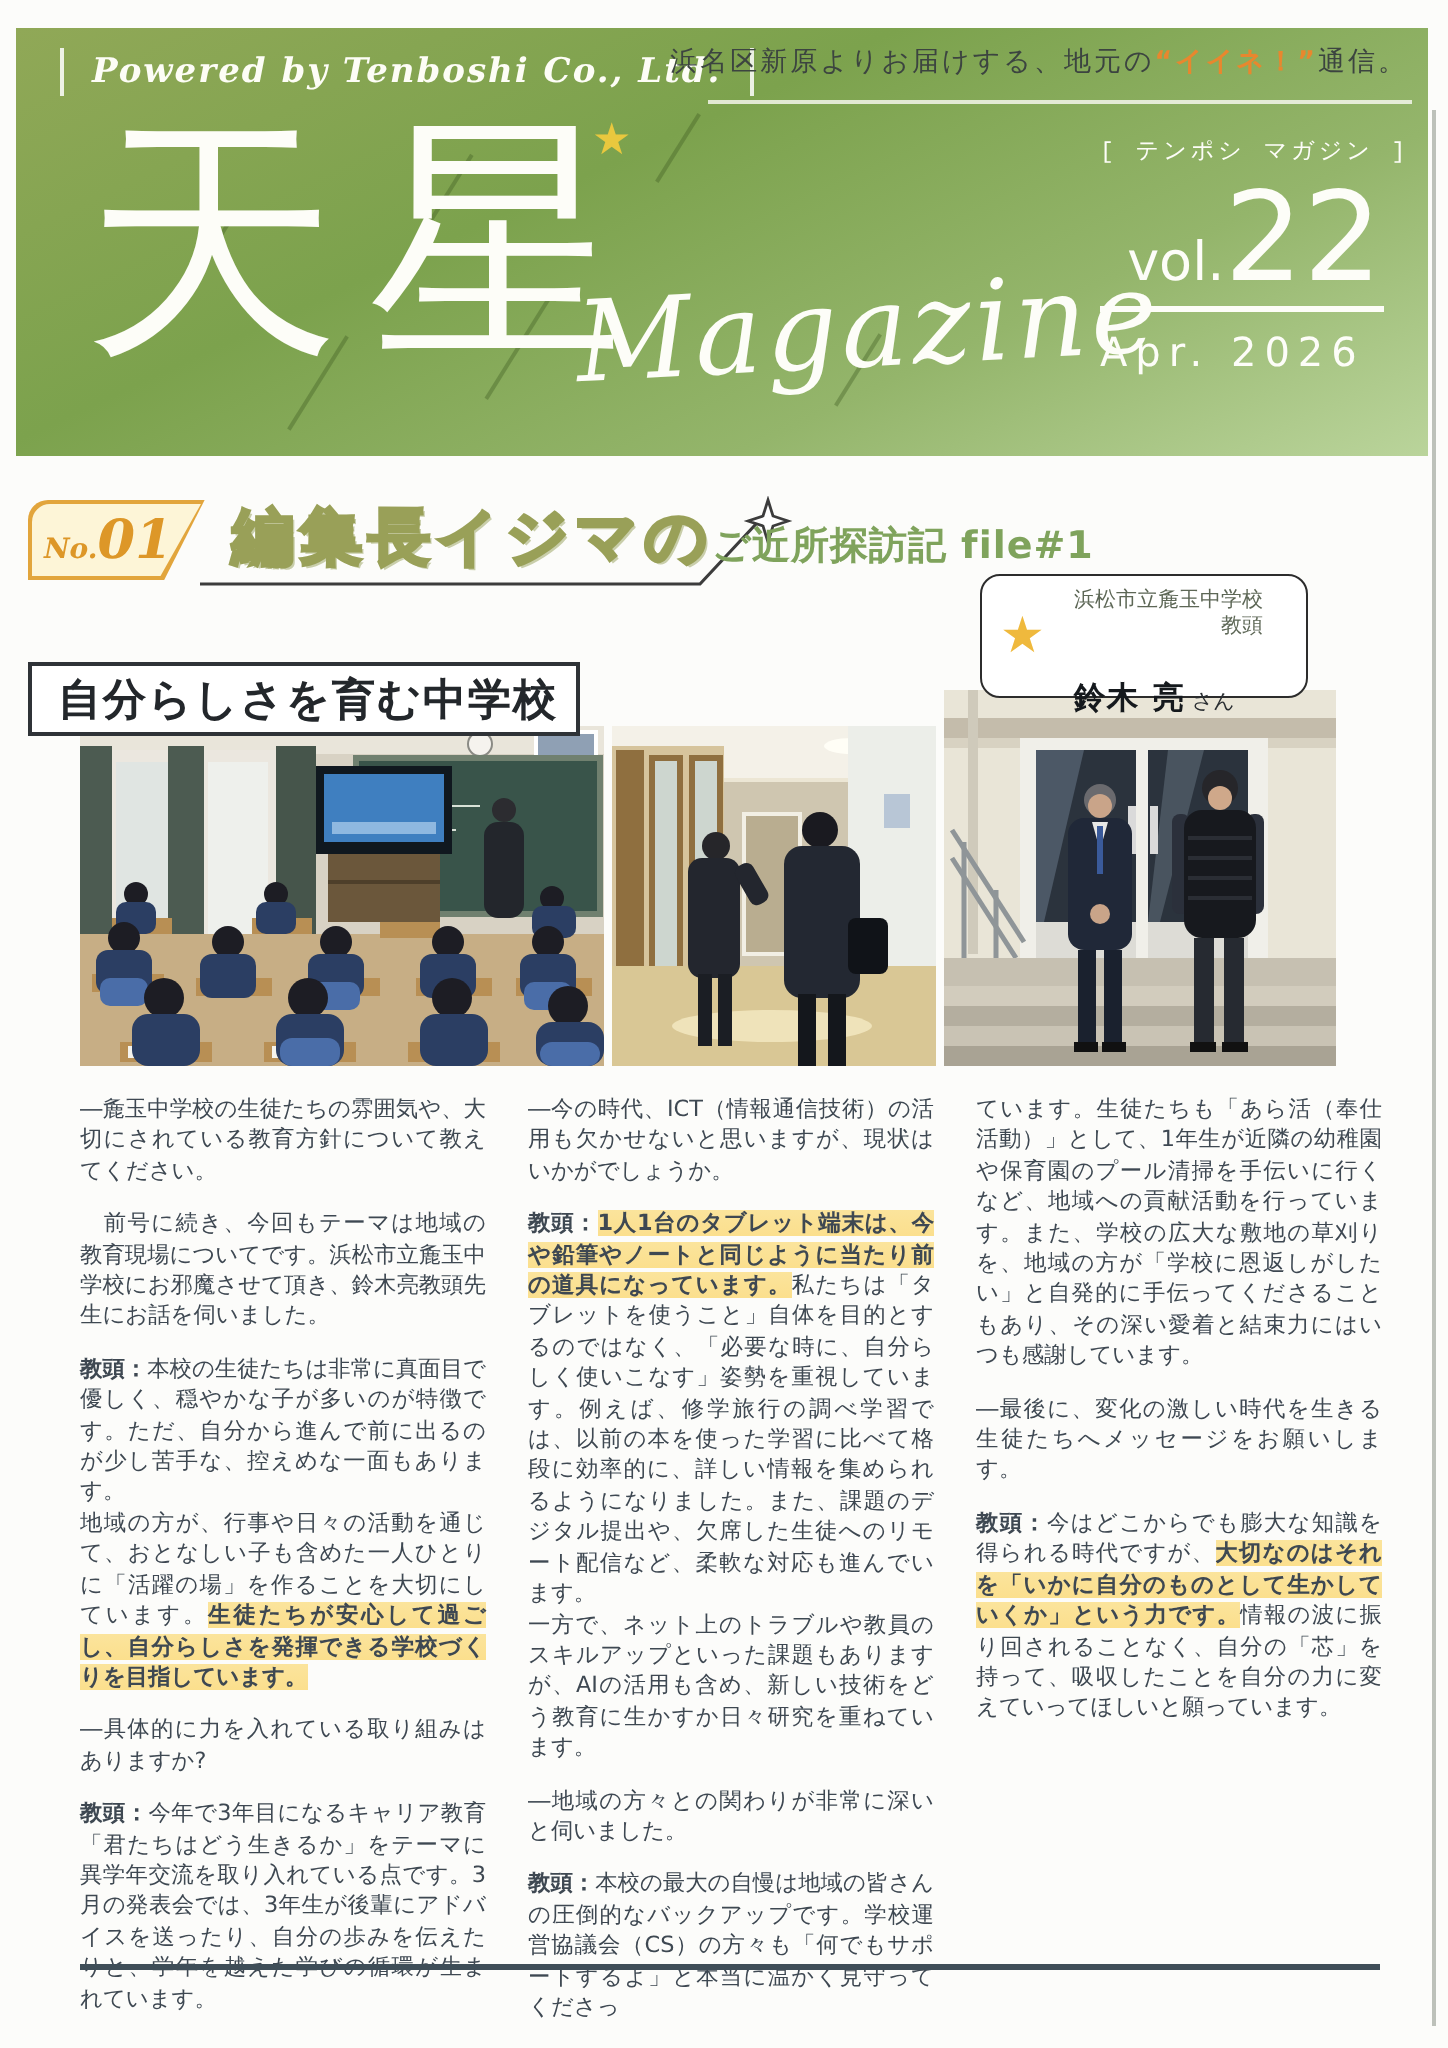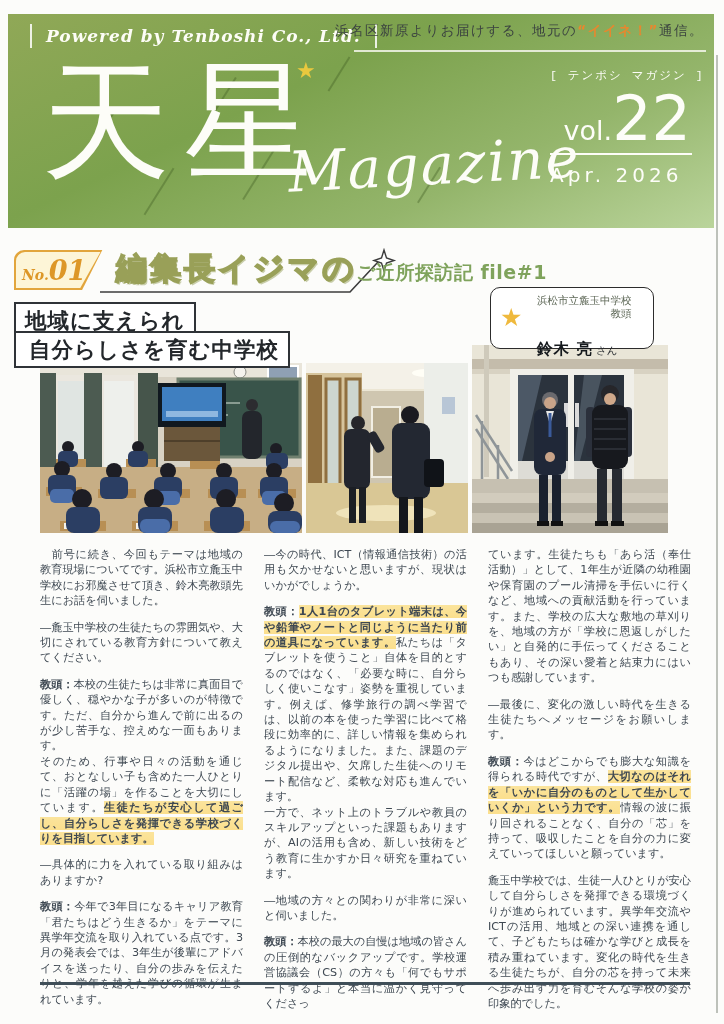--- a/index.html
+++ b/index.html
@@ -114,21 +114,20 @@
     </svg>
     <div class="badge">
       <div class="b-outer"></div>
       <div class="b-inner"></div>
       <div class="b-text"><span class="b-no">No.</span><span class="b-num">01</span></div>
     </div>
     <div class="section-title">編集長イジマの</div>
     <div class="section-sub">ご近所探訪記 file#1</div>
   </div>
 
-  <div class="headline-box hl1">地域に支えられ</div>
   <div class="headline-box hl2">自分らしさを育む中学校</div>
 
   <svg class="photo photo1" width="262" height="170" viewBox="0 0 262 170">
     <rect width="262" height="170" fill="#d8d2c4"></rect>
     <rect width="262" height="14" fill="#e9e5da"></rect>
     <circle cx="200" cy="9" r="6" fill="#f5f3ee" stroke="#8a8a84"></circle>
     <rect x="228" y="3" width="30" height="16" fill="#8fa0b4" stroke="#ffffff" stroke-width="2"></rect>
     <rect x="0" y="12" width="118" height="120" fill="#ebe7df"></rect>
     <rect x="18" y="18" width="26" height="100" fill="#e0e5e2"></rect>
     <rect x="64" y="18" width="30" height="100" fill="#eef0ec"></rect>
@@ -306,35 +305,34 @@
     <div class="star">★</div>
     <div class="txt">
       <div class="school">浜松市立麁玉中学校</div>
       <div class="role">教頭</div>
       <div class="who"><span class="nm">鈴木 亮</span><span class="sfx">さん</span></div>
     </div>
   </div>
 
   <div class="columns">
     <div class="column">
+        <p><span>―麁玉中学校の生徒たちの雰囲気や、大切にされている教育方針について教えてください。</span></p>
         <p><span>　前号に続き、今回もテーマは地域の教育現場についてです。浜松市立麁玉中学校にお邪魔させて頂き、鈴木亮教頭先生にお話を伺いました。</span></p>
-        <p><span>―麁玉中学校の生徒たちの雰囲気や、大切にされている教育方針について教えてください。</span></p>
-        <p><span class="seg-bold">教頭：</span><span>本校の生徒たちは非常に真面目で優しく、穏やかな子が多いのが特徴です。ただ、自分から進んで前に出るのが少し苦手な、控えめな一面もあります。</span><br><span>そのため、行事や日々の活動を通じて、おとなしい子も含めた一人ひとりに「活躍の場」を作ることを大切にしています。</span><span class="seg-hl">生徒たちが安心して過ごし、自分らしさを発揮できる学校づくりを目指しています。</span></p>
+        <p><span class="seg-bold">教頭：</span><span>本校の生徒たちは非常に真面目で優しく、穏やかな子が多いのが特徴です。ただ、自分から進んで前に出るのが少し苦手な、控えめな一面もあります。</span><br><span>地域の方が、行事や日々の活動を通じて、おとなしい子も含めた一人ひとりに「活躍の場」を作ることを大切にしています。</span><span class="seg-hl">生徒たちが安心して過ごし、自分らしさを発揮できる学校づくりを目指しています。</span></p>
         <p><span>―具体的に力を入れている取り組みはありますか?</span></p>
         <p><span class="seg-bold">教頭：</span><span>今年で3年目になるキャリア教育「君たちはどう生きるか」をテーマに異学年交流を取り入れている点です。3月の発表会では、3年生が後輩にアドバイスを送ったり、自分の歩みを伝えたりと、学年を越えた学びの循環が生まれています。</span></p>
       </div>
     <div class="column">
         <p><span>―今の時代、ICT（情報通信技術）の活用も欠かせないと思いますが、現状はいかがでしょうか。</span></p>
         <p><span class="seg-bold">教頭：</span><span class="seg-hl">1人1台のタブレット端末は、今や鉛筆やノートと同じように当たり前の道具になっています。</span><span>私たちは「タブレットを使うこと」自体を目的とするのではなく、「必要な時に、自分らしく使いこなす」姿勢を重視しています。例えば、修学旅行の調べ学習では、以前の本を使った学習に比べて格段に効率的に、詳しい情報を集められるようになりました。また、課題のデジタル提出や、欠席した生徒へのリモート配信など、柔軟な対応も進んでいます。</span><br><span>一方で、ネット上のトラブルや教員のスキルアップといった課題もありますが、AIの活用も含め、新しい技術をどう教育に生かすか日々研究を重ねています。</span></p>
         <p><span>―地域の方々との関わりが非常に深いと伺いました。</span></p>
         <p><span class="seg-bold">教頭：</span><span>本校の最大の自慢は地域の皆さんの圧倒的なバックアップです。学校運営協議会（CS）の方々も「何でもサポートするよ」と本当に温かく見守ってくださっ</span></p>
       </div>
     <div class="column">
         <p><span>ています。生徒たちも「あら活（奉仕活動）」として、1年生が近隣の幼稚園や保育園のプール清掃を手伝いに行くなど、地域への貢献活動を行っています。また、学校の広大な敷地の草刈りを、地域の方が「学校に恩返しがしたい」と自発的に手伝ってくださることもあり、その深い愛着と結束力にはいつも感謝しています。</span></p>
         <p><span>―最後に、変化の激しい時代を生きる生徒たちへメッセージをお願いします。</span></p>
         <p><span class="seg-bold">教頭：</span><span>今はどこからでも膨大な知識を得られる時代ですが、</span><span class="seg-hl">大切なのはそれを「いかに自分のものとして生かしていくか」という力です。</span><span>情報の波に振り回されることなく、自分の「芯」を持って、吸収したことを自分の力に変えていってほしいと願っています。</span></p>
-        <p><span>麁玉中学校では、生徒一人ひとりが安心して自分らしさを発揮できる環境づくりが進められています。異学年交流やICTの活用、地域との深い連携を通して、子どもたちは確かな学びと成長を積み重ねています。変化の時代を生きる生徒たちが、自分の芯を持って未来へ歩み出す力を育むそんな学校の姿が印象的でした。</span></p>
       </div>
   </div>
 
   <div class="bottom-rule"></div>
   <div class="scan-line"></div>
 </div>
 
 </body></html>

